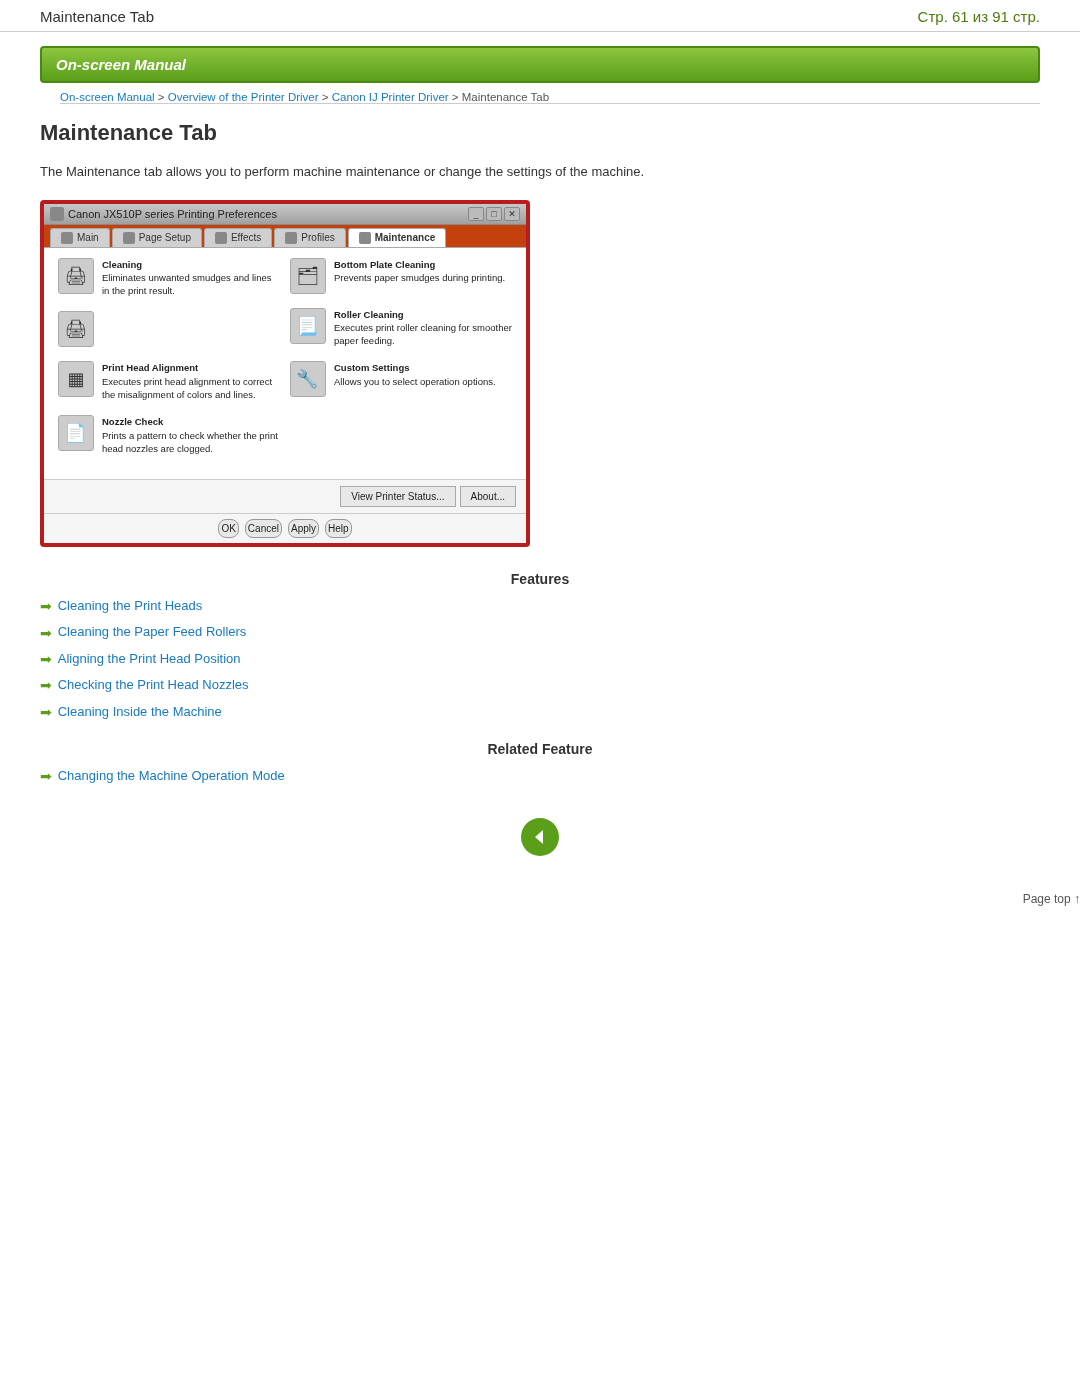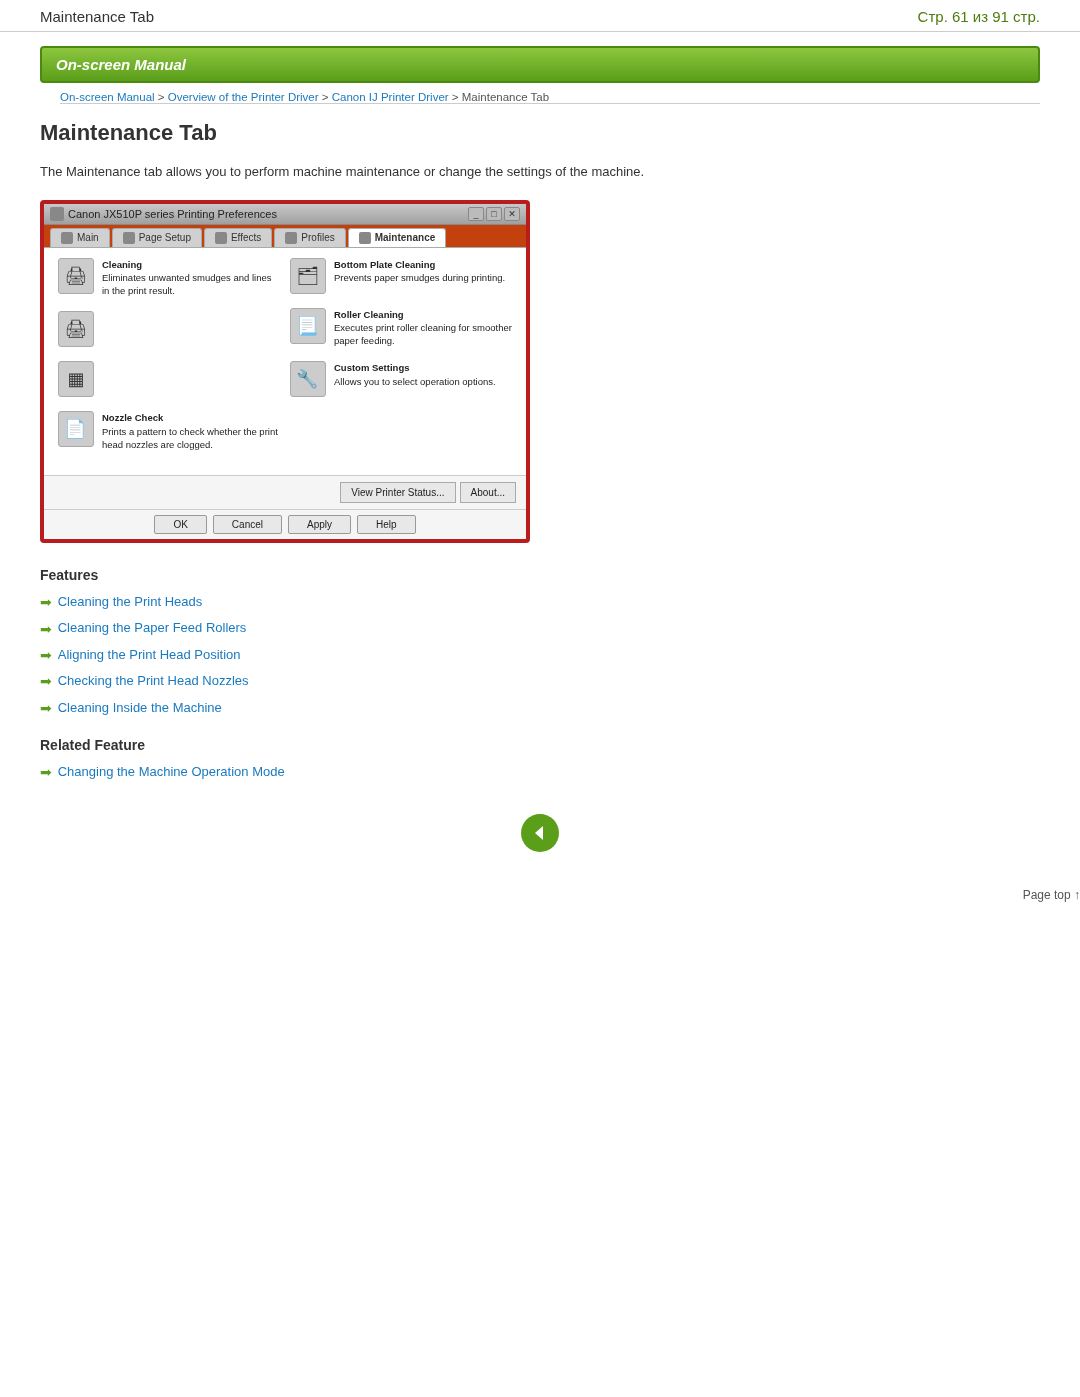--- a/index.html
+++ b/index.html
@@ -217,35 +217,36 @@
     }
     .screenshot-action-btns {
       border-top: 1px solid #ccc;
       padding: 5px 10px;
       display: flex;
       justify-content: center;
       gap: 6px;
       background: #f5f5f5;
     }
     .screenshot-action-btn {
-      padding: 3px 18px;
+      padding: 3px 2px;
       font-size: 10px;
       background: #e8e8e8;
       border: 1px solid #999;
-      border-radius: 2px;
+      border-radius: 8px;
       color: #222;
     }
 
     
     .section-title {
       font-size: 14px;
       font-weight: bold;
       color: #333;
       margin-bottom: 8px;
       margin-top: 10px;
+      text-align: center;
     }
 
     .feature-link {
       display: flex;
       align-items: center;
       gap: 6px;
       margin-bottom: 4px;
       font-size: 13px;
       color: #1a7abf;
       text-decoration: none;
@@ -370,20 +371,24 @@
             <div class="screenshot-item-text">
               <div class="screenshot-item-title">Cleaning</div>
               <div>Eliminates unwanted smudges and lines in the print result.</div>
             </div>
           </div>
           <div class="screenshot-item">
             <div class="screenshot-item-icon">🖨</div>
           </div>
           <div class="screenshot-item">
             <div class="screenshot-item-icon">▦</div>
+            <div class="screenshot-item-text">
+              <div class="screenshot-item-title">Print Head Alignment</div>
+              <div>Executes print head alignment to correct the misalignment of colors and lines.</div>
+            </div>
           </div>
           <div class="screenshot-item">
             <div class="screenshot-item-icon">📄</div>
             <div class="screenshot-item-text">
               <div class="screenshot-item-title">Nozzle Check</div>
               <div>Prints a pattern to check whether the print head nozzles are clogged.</div>
             </div>
           </div>
         </div>
 

